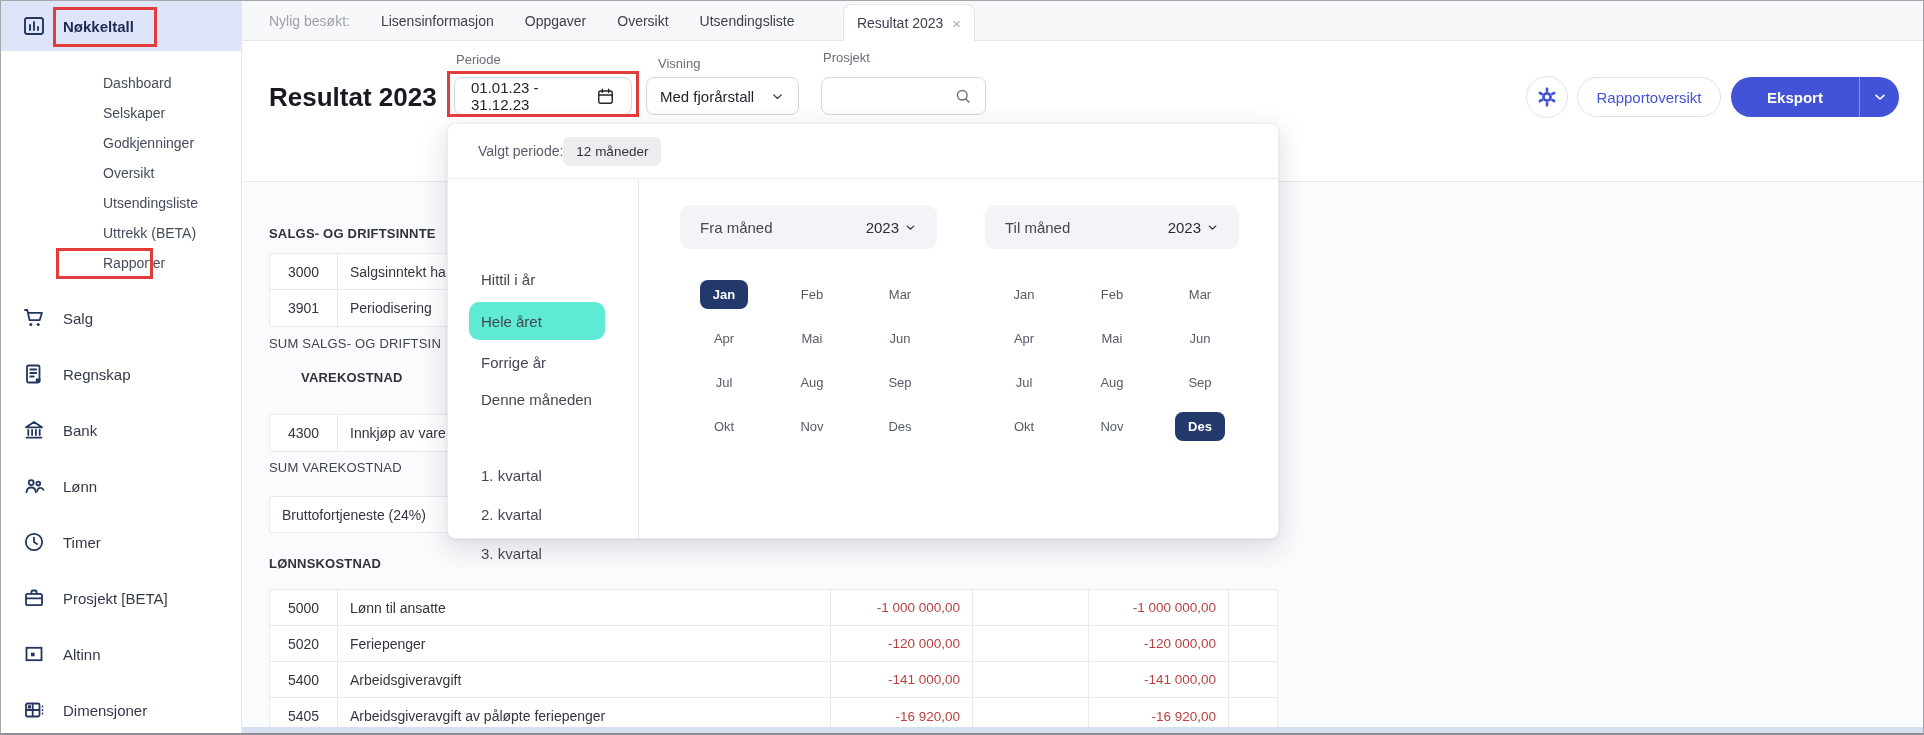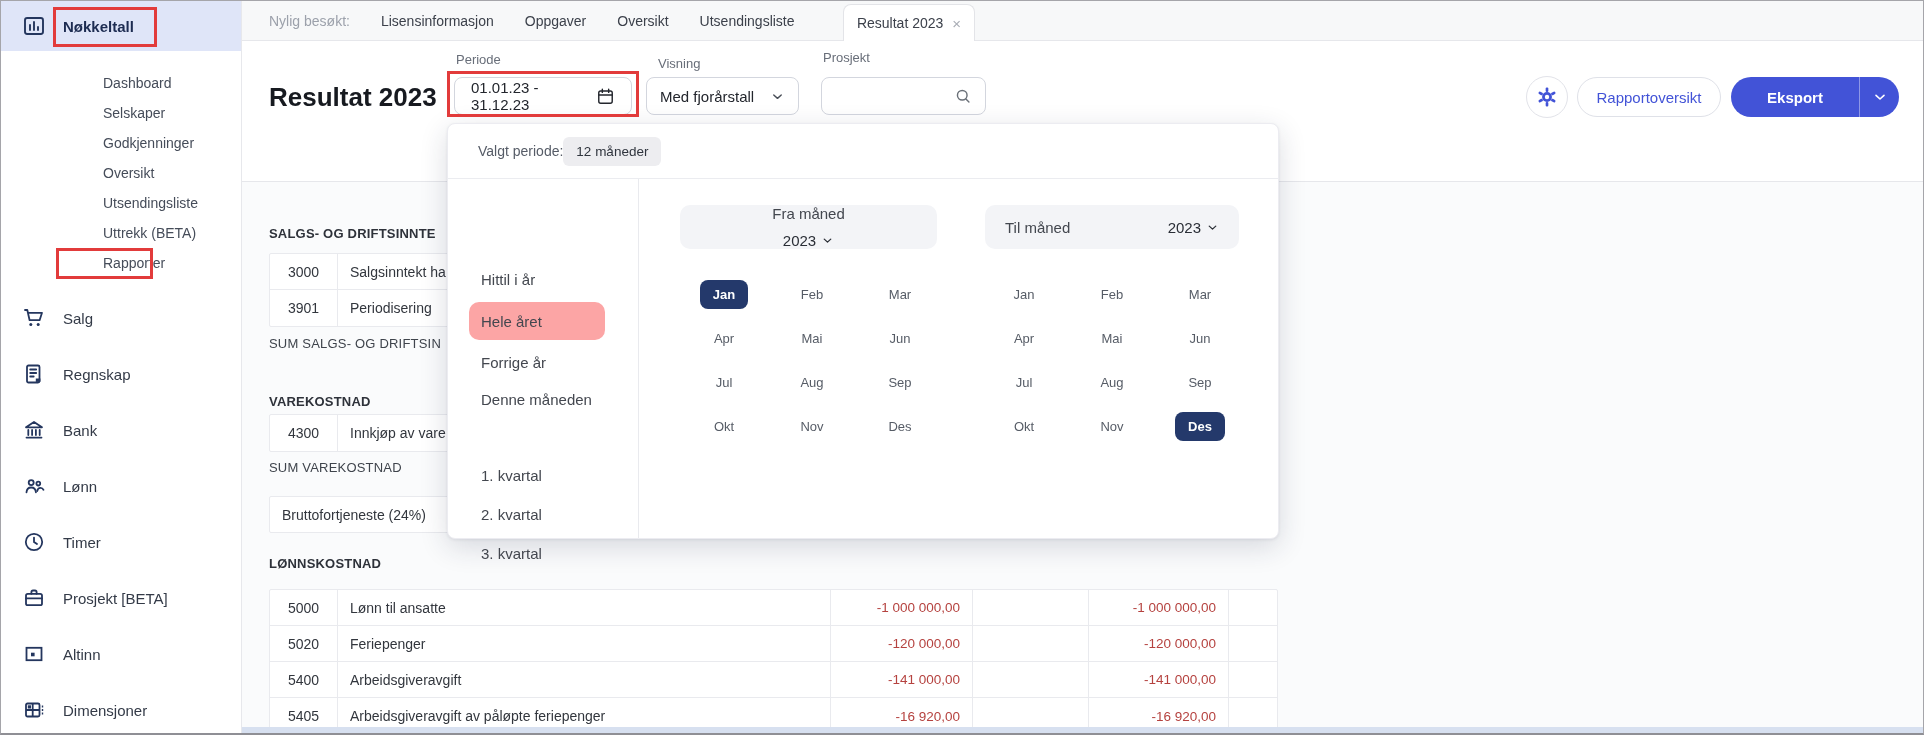--- a/index.html
+++ b/index.html
@@ -50,21 +50,21 @@
   .tc.val{justify-content:flex-end;color:#b5423f;font-size:13.5px;}
   .brutto{position:absolute;left:27px;top:314px;width:1009px;height:37px;background:#fff;border:1px solid #e9eaee;border-radius:2px;display:flex;align-items:center;padding-left:12px;font-size:14px;color:#32363d;}
   .hscroll{position:absolute;left:0;right:0;bottom:0;height:6px;background:#d7e0f0;}
   
   .panel{position:absolute;left:446px;top:122px;width:832px;height:416px;background:#fff;border:1px solid #ececf1;border-radius:8px;box-shadow:0 8px 28px rgba(28,38,66,.16),0 1px 3px rgba(28,38,66,.08);z-index:20;}
   .panel-head{height:55px;display:flex;align-items:center;padding-left:30px;border-bottom:1px solid #ebecf0;font-size:14px;color:#565c67;}
   .badge{background:#ededf0;border-radius:6px;padding:7px 13px;font-size:13.5px;color:#2f343d;}
   .p-left{position:absolute;left:0;top:55px;bottom:0;width:191px;border-right:1px solid #e9eaee;}
   .p-item{position:absolute;left:33px;height:28px;display:flex;align-items:center;font-size:15px;color:#43474f;cursor:pointer;white-space:nowrap;}
   .p-item.multi{height:auto;line-height:24px;white-space:normal;width:130px;}
-  .p-item.sel{left:21px;width:136px;height:38px;background:#fca5a5;border-radius:10px;padding-left:12px;}
+  .p-item.sel{left:21px;width:136px;height:38px;background:#5eead4;border-radius:10px;padding-left:12px;}
   .mbar{position:absolute;height:44px;background:#f3f4f7;border-radius:10px;display:flex;align-items:center;justify-content:space-between;padding:0 20px;font-size:15px;color:#43474f;}
   .mbar .yr{display:flex;align-items:center;gap:5px;color:#2a2e36;cursor:pointer;}
   .mgrid{position:absolute;top:148px;display:grid;grid-template-columns:repeat(3,88px);grid-auto-rows:44px;}
   .mcell{display:flex;align-items:center;justify-content:center;font-size:13px;color:#565c66;cursor:pointer;}
   .mpill{background:#24396b;color:#fff;font-weight:600;border-radius:8px;padding:7px 13px;}
   
   .redbox{position:absolute;border:3px solid #e23b3b;pointer-events:none;z-index:50;}
 </style>
 </head>
 <body>
@@ -258,21 +258,21 @@
         <div class="tc acct">3000</div>
         <div class="tc">Salgsinntekt ha</div>
       </div>
       <div class="trow trow2">
         <div class="tc acct">3901</div>
         <div class="tc">Periodisering</div>
       </div>
     </div>
     <div class="sum-h" style="top:154px;">SUM SALGS- OG DRIFTSIN</div>
 
-    <div class="sec-h" style="top:212px;">VAREKOSTNAD</div>
+    <div class="sec-h" style="top:188px;margin-left:32px;">VAREKOSTNAD</div>
     <div class="tbl" style="top:232px;">
       <div class="trow trow2">
         <div class="tc acct">4300</div>
         <div class="tc">Innkjøp av vare</div>
       </div>
     </div>
     <div class="sum-h" style="top:278px;">SUM VAREKOSTNAD</div>
     <div class="brutto">Bruttofortjeneste (24%)</div>
 
     <div class="sec-h" style="top:374px;">LØNNSKOSTNAD</div>
@@ -321,21 +321,21 @@
     <div class="p-left">
       <div class="p-item" style="top:86px;">Hittil i år</div>
       <div class="p-item sel" style="top:123px;">Hele året</div>
       <div class="p-item" style="top:169px;">Forrige år</div>
       <div class="p-item multi" style="top:209px;">Denne måneden</div>
       <div class="p-item" style="top:282px;">1. kvartal</div>
       <div class="p-item" style="top:321px;">2. kvartal</div>
       <div class="p-item" style="top:360px;">3. kvartal</div>
     </div>
 
-    <div class="mbar" style="left:232px;top:81px;width:257px;flex-direction:column;">
+    <div class="mbar" style="left:232px;top:81px;width:257px;">
       <span>Fra måned</span>
       <span class="yr">
         <span>2023</span>
         <svg width="13" height="13" viewBox="0 0 24 24" fill="none" stroke="#2a2e36" stroke-width="2.4" stroke-linecap="round" stroke-linejoin="round">
             <path d="M6 9.5 12 15l6-5.5"></path>
           </svg>
       </span>
     </div>
     <div class="mgrid" style="left:232px;">
       <div class="mcell">

